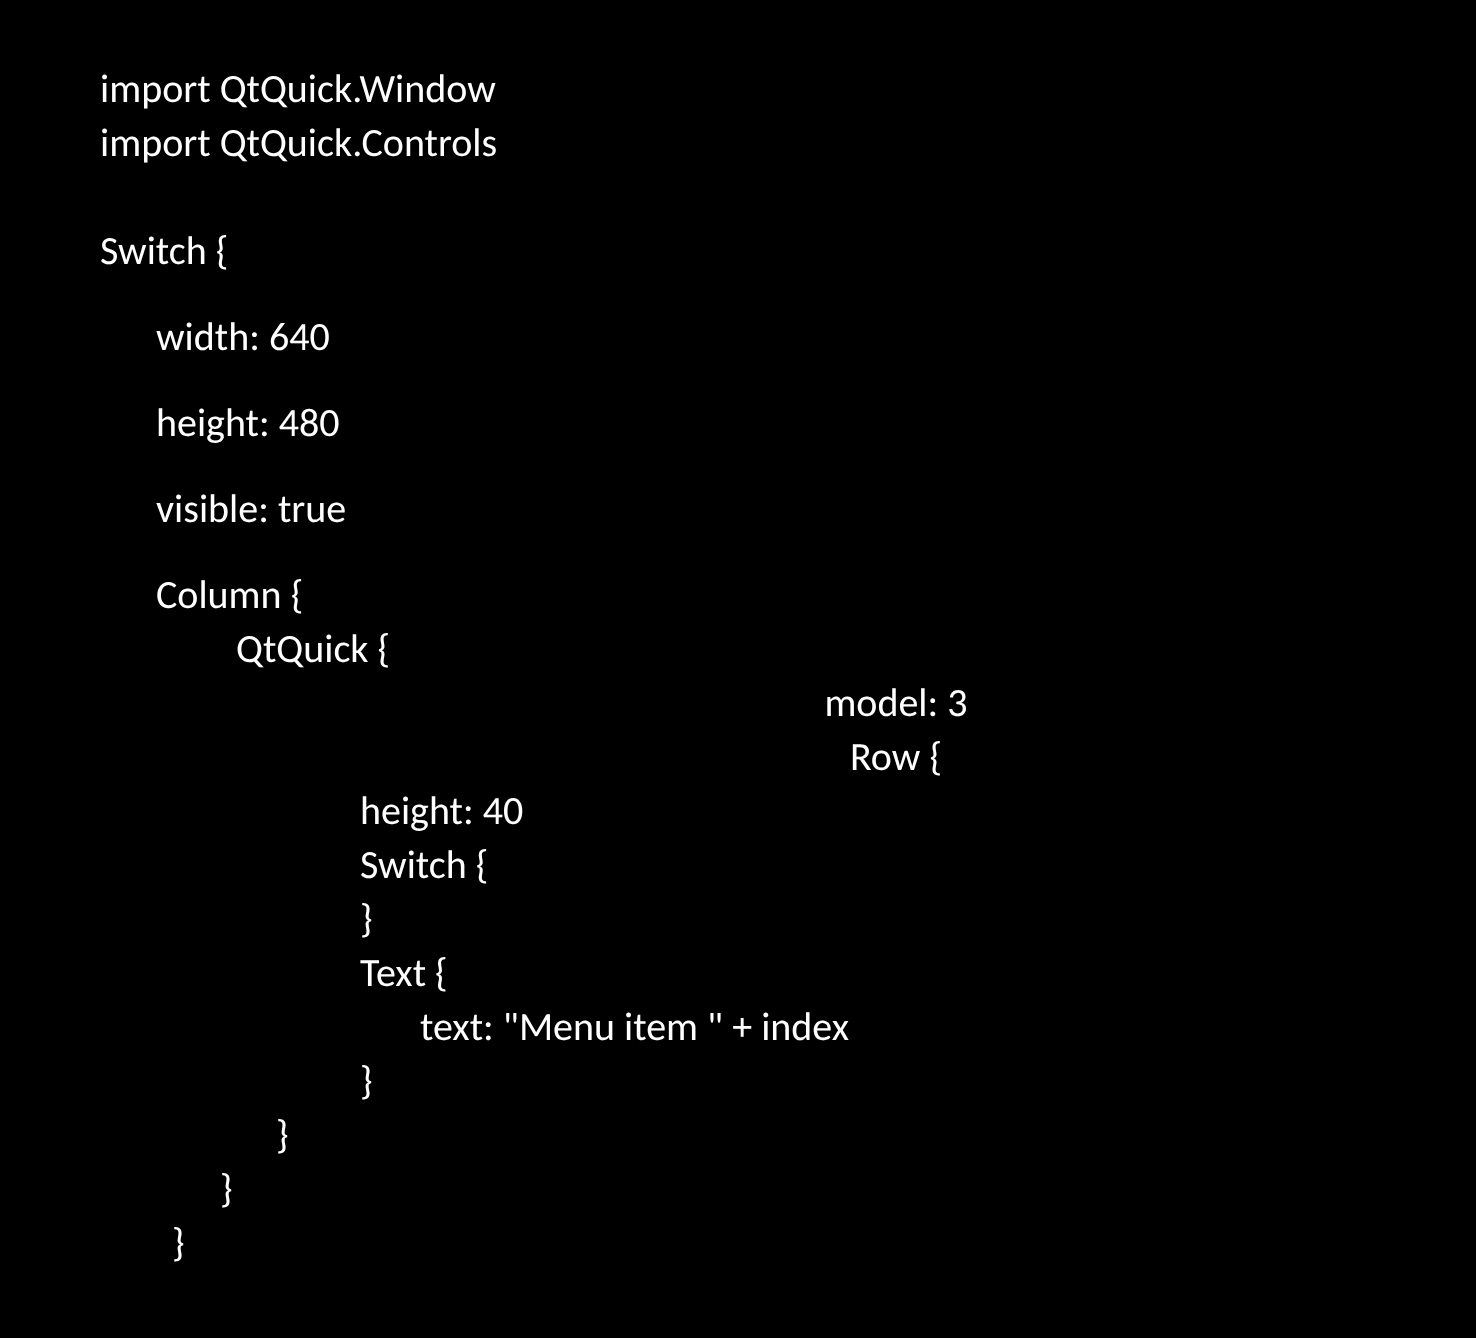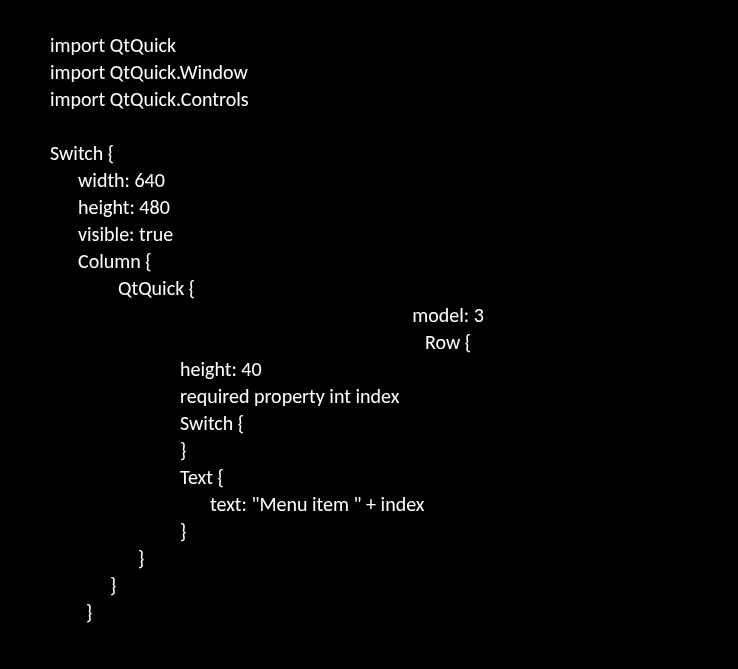--- a/index.html
+++ b/index.html
@@ -13,48 +13,46 @@
       height: 669px;
       font-family: Calibri, Arial, sans-serif;
       font-size: 20px;
       color: #ffffff;
       padding: 32px 0 0 50px;
       line-height: 1.35;
     }
     .code-line {
       white-space: pre;
     }
-    .indent-1 { padding-left: 28px; }
+    .indent-1 { padding-left: 28px; margin-top: 16px; }
     .indent-2 { padding-left: 68px; }
     .indent-3 { padding-left: 108px; text-align: center; }
     .indent-4 { padding-left: 130px; }
     .indent-5 { padding-left: 160px; }
     .indent-3b { padding-left: 88px; }
     .indent-2b { padding-left: 60px; }
     .indent-1b { padding-left: 36px; }
     .blank-line { height: 27px; }
   </style>
 </head>
 <body>
 
 <div>
-  <div class="code-line">import QtQuick</div>
   <div class="code-line">import QtQuick.Window</div>
   <div class="code-line">import QtQuick.Controls</div>
   <div class="blank-line"></div>
   <div class="code-line">Switch {</div>
   <div class="code-line indent-1">width: 640</div>
   <div class="code-line indent-1">height: 480</div>
   <div class="code-line indent-1">visible: true</div>
   <div class="code-line indent-1">Column {</div>
   <div class="code-line indent-2">QtQuick {</div>
   <div class="code-line indent-3">model: 3</div>
   <div class="code-line indent-3">Row {</div>
   <div class="code-line indent-4">height: 40</div>
-  <div class="code-line indent-4">required property int index</div>
   <div class="code-line indent-4">Switch {</div>
   <div class="code-line indent-4">}</div>
   <div class="code-line indent-4">Text {</div>
   <div class="code-line indent-5">text: "Menu item " + index</div>
   <div class="code-line indent-4">}</div>
   <div class="code-line indent-3b">}</div>
   <div class="code-line indent-2b">}</div>
   <div class="code-line indent-1b">}</div>
 
 </div>

